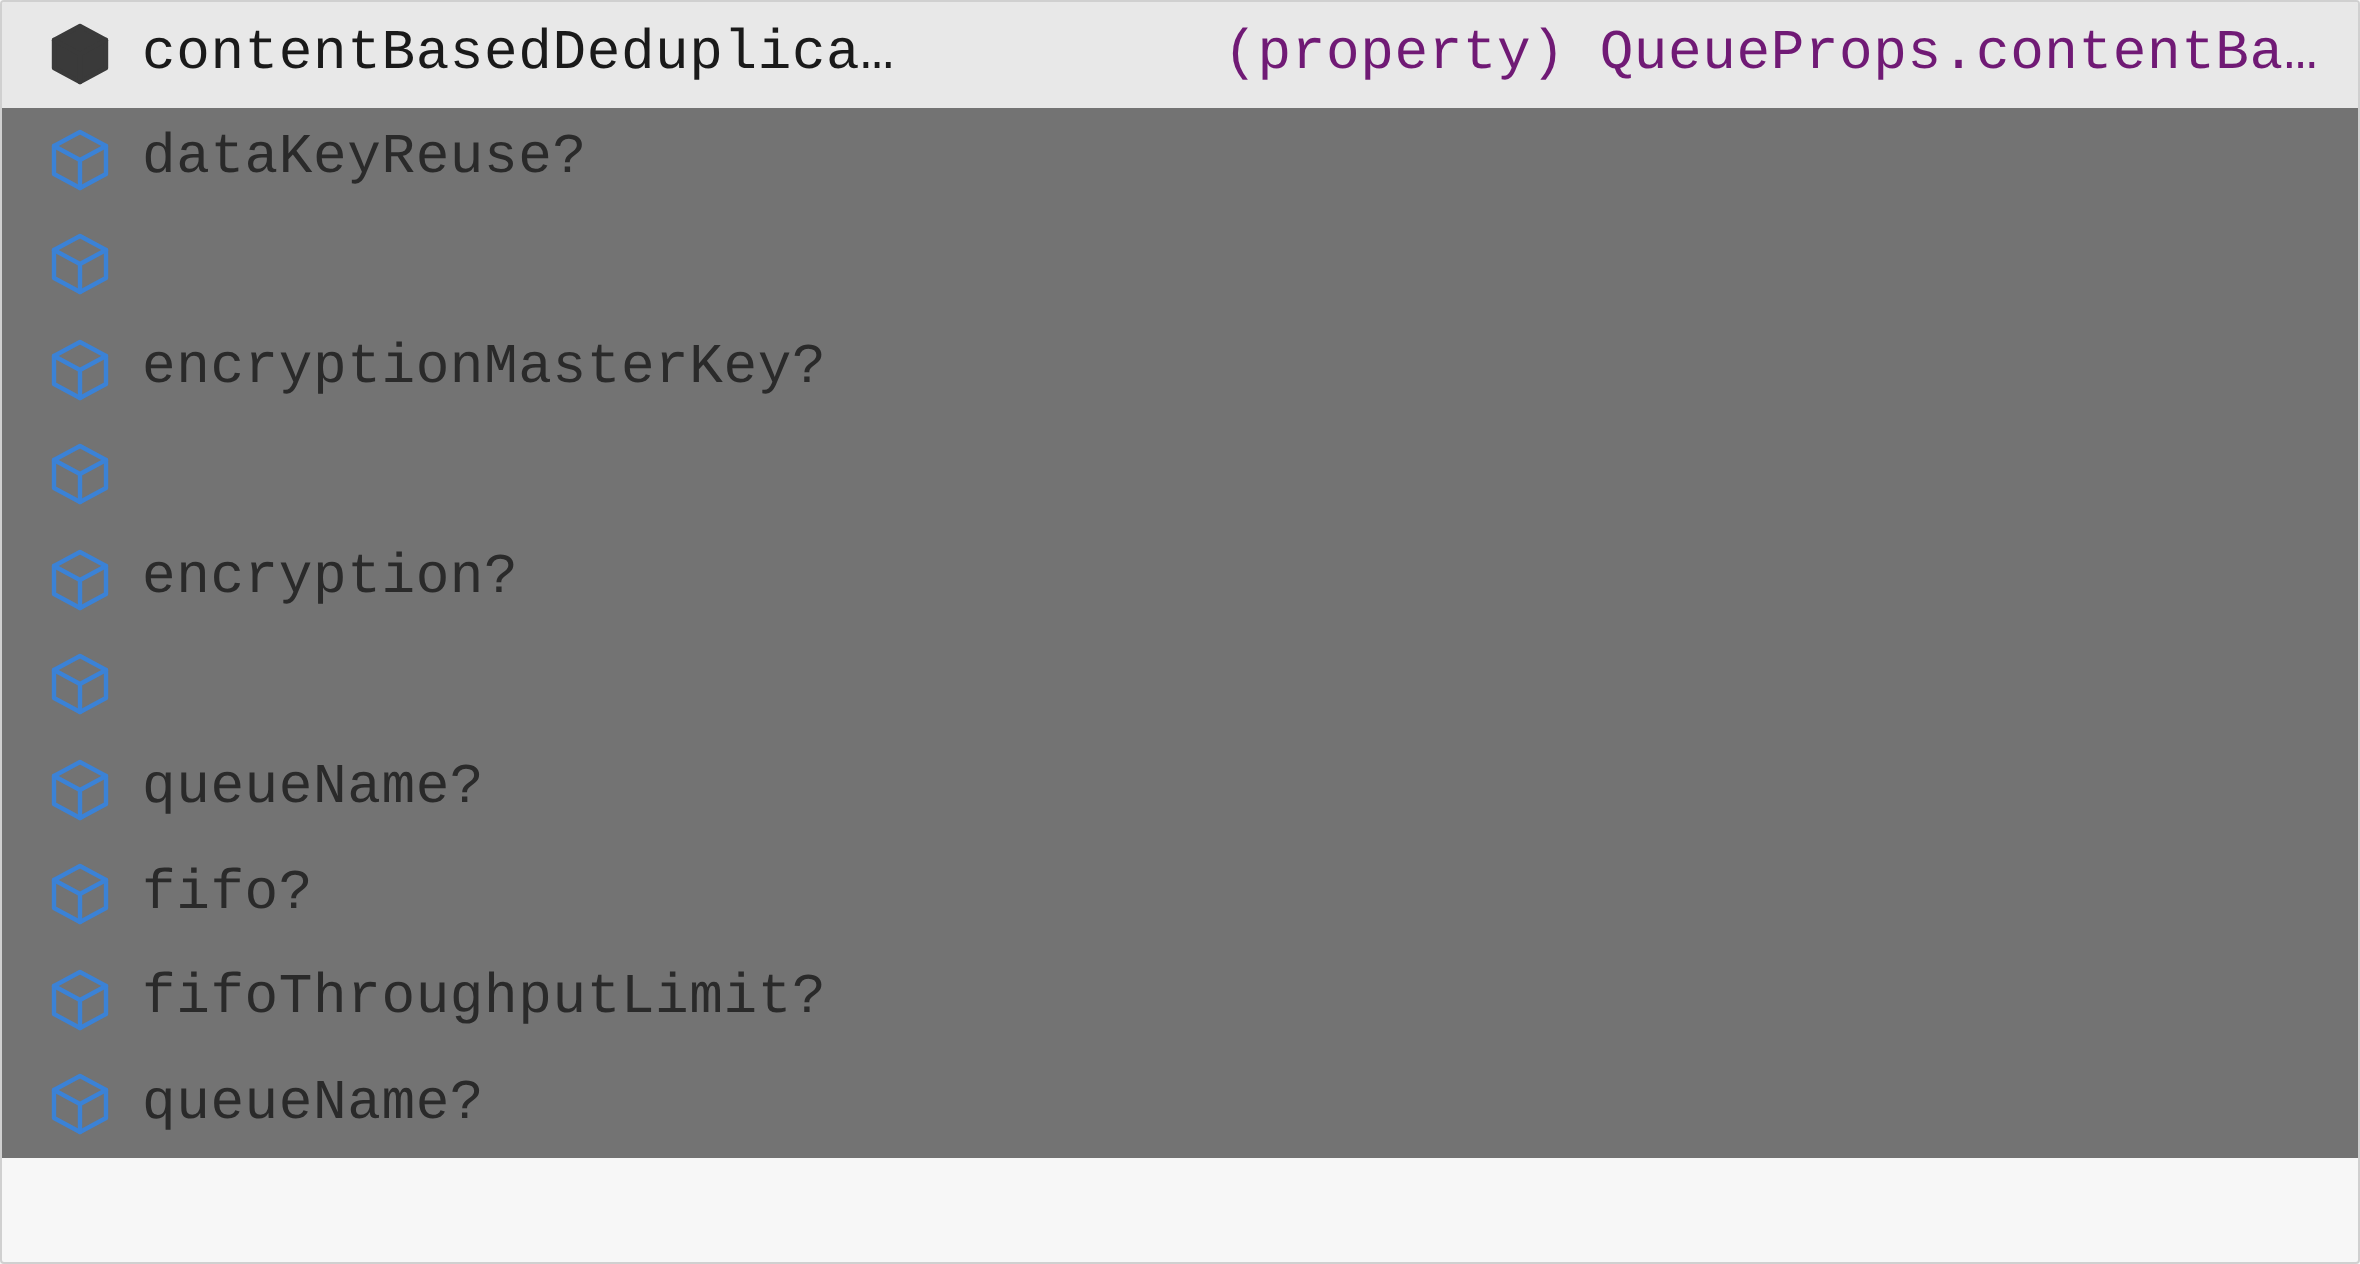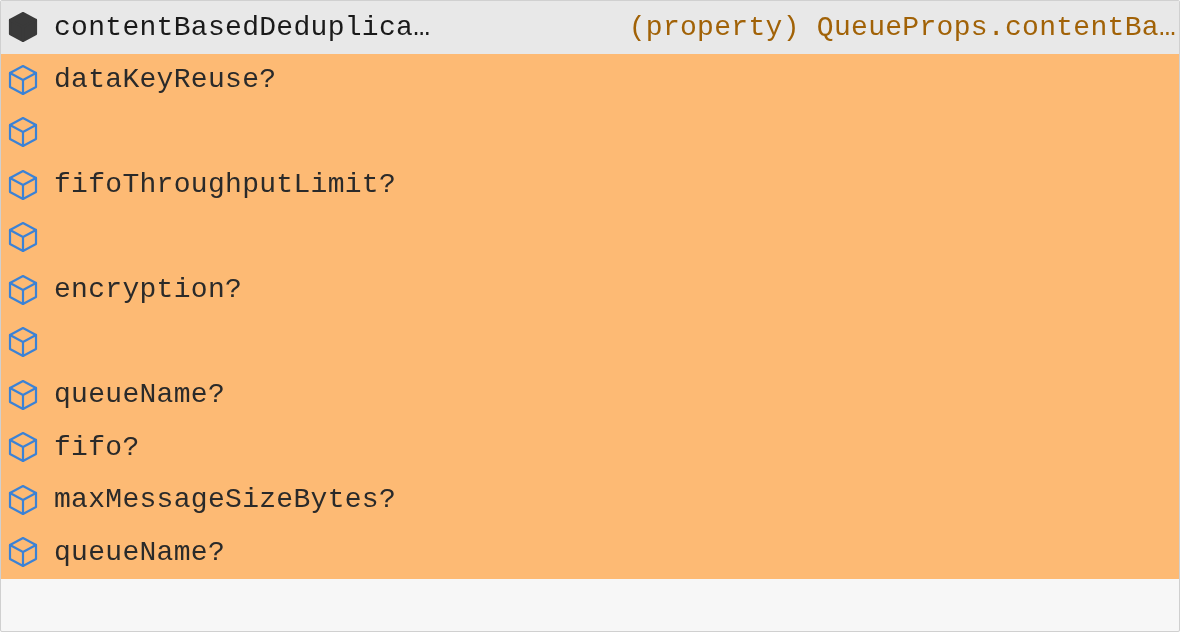--- a/index.html
+++ b/index.html
@@ -20,28 +20,28 @@
     .suggestion-list {
       display: flex;
       flex-direction: column;
       width: 100%;
       height: 100%;
     }
     .suggestion-row {
       display: flex;
       align-items: center;
       height: 52.5px;
-      padding: 0 3px;
+      padding: 0 20px;
       cursor: pointer;
     }
     .suggestion-row.selected {
       background: #e8e8e8;
     }
     .suggestion-row:not(.selected) {
-      background: #fdba74;
+      background: #737373;
     }
     .left-part {
       display: flex;
       align-items: center;
       flex: 0 0 auto;
       min-width: 0;
     }
     .icon-wrapper {
       flex: 0 0 auto;
       width: 38px;
@@ -74,21 +74,21 @@
       text-overflow: ellipsis;
       max-width: 410px;
       letter-spacing: 0.3px;
     }
     .selected .label-text {
       color: #1a1a1a;
       font-weight: 500;
     }
     .detail-text {
       margin-left: auto;
-      color: #a16207;
+      color: #701a75;
       white-space: nowrap;
       overflow: hidden;
       text-overflow: ellipsis;
       padding-left: 20px;
       max-width: 640px;
       letter-spacing: 0.3px;
     }
   </style>
 </head>
 <body>
@@ -129,85 +129,85 @@
       </div>
     </div>
     <div class="suggestion-row">
       <div class="left-part">
         <span class="icon-wrapper outline">
           <svg viewBox="0 0 34 34">
       <path class="body" d="M17 3 L30 10 L30 24 L17 31 L4 24 L4 10 Z" fill="none" stroke="#3b82d6" stroke-width="2.2" stroke-linejoin="round"></path>
       <path class="top" d="M4 10 L17 17 L30 10 M17 17 L17 31" fill="none" stroke="#3b82d6" stroke-width="2.2" stroke-linejoin="round" stroke-linecap="round"></path>
     </svg>
         </span>
+        <span class="label-text">encryptionMasterKey?</span>
+      </div>
+    </div>
+    <div class="suggestion-row">
+      <div class="left-part">
+        <span class="icon-wrapper outline">
+          <svg viewBox="0 0 34 34">
+      <path class="body" d="M17 3 L30 10 L30 24 L17 31 L4 24 L4 10 Z" fill="none" stroke="#3b82d6" stroke-width="2.2" stroke-linejoin="round"></path>
+      <path class="top" d="M4 10 L17 17 L30 10 M17 17 L17 31" fill="none" stroke="#3b82d6" stroke-width="2.2" stroke-linejoin="round" stroke-linecap="round"></path>
+    </svg>
+        </span>
+      </div>
+    </div>
+    <div class="suggestion-row">
+      <div class="left-part">
+        <span class="icon-wrapper outline">
+          <svg viewBox="0 0 34 34">
+      <path class="body" d="M17 3 L30 10 L30 24 L17 31 L4 24 L4 10 Z" fill="none" stroke="#3b82d6" stroke-width="2.2" stroke-linejoin="round"></path>
+      <path class="top" d="M4 10 L17 17 L30 10 M17 17 L17 31" fill="none" stroke="#3b82d6" stroke-width="2.2" stroke-linejoin="round" stroke-linecap="round"></path>
+    </svg>
+        </span>
+        <span class="label-text">encryption?</span>
+      </div>
+    </div>
+    <div class="suggestion-row">
+      <div class="left-part">
+        <span class="icon-wrapper outline">
+          <svg viewBox="0 0 34 34">
+      <path class="body" d="M17 3 L30 10 L30 24 L17 31 L4 24 L4 10 Z" fill="none" stroke="#3b82d6" stroke-width="2.2" stroke-linejoin="round"></path>
+      <path class="top" d="M4 10 L17 17 L30 10 M17 17 L17 31" fill="none" stroke="#3b82d6" stroke-width="2.2" stroke-linejoin="round" stroke-linecap="round"></path>
+    </svg>
+        </span>
+      </div>
+    </div>
+    <div class="suggestion-row">
+      <div class="left-part">
+        <span class="icon-wrapper outline">
+          <svg viewBox="0 0 34 34">
+      <path class="body" d="M17 3 L30 10 L30 24 L17 31 L4 24 L4 10 Z" fill="none" stroke="#3b82d6" stroke-width="2.2" stroke-linejoin="round"></path>
+      <path class="top" d="M4 10 L17 17 L30 10 M17 17 L17 31" fill="none" stroke="#3b82d6" stroke-width="2.2" stroke-linejoin="round" stroke-linecap="round"></path>
+    </svg>
+        </span>
+        <span class="label-text">queueName?</span>
+      </div>
+    </div>
+    <div class="suggestion-row">
+      <div class="left-part">
+        <span class="icon-wrapper outline">
+          <svg viewBox="0 0 34 34">
+      <path class="body" d="M17 3 L30 10 L30 24 L17 31 L4 24 L4 10 Z" fill="none" stroke="#3b82d6" stroke-width="2.2" stroke-linejoin="round"></path>
+      <path class="top" d="M4 10 L17 17 L30 10 M17 17 L17 31" fill="none" stroke="#3b82d6" stroke-width="2.2" stroke-linejoin="round" stroke-linecap="round"></path>
+    </svg>
+        </span>
+        <span class="label-text">fifo?</span>
+      </div>
+    </div>
+    <div class="suggestion-row">
+      <div class="left-part">
+        <span class="icon-wrapper outline">
+          <svg viewBox="0 0 34 34">
+      <path class="body" d="M17 3 L30 10 L30 24 L17 31 L4 24 L4 10 Z" fill="none" stroke="#3b82d6" stroke-width="2.2" stroke-linejoin="round"></path>
+      <path class="top" d="M4 10 L17 17 L30 10 M17 17 L17 31" fill="none" stroke="#3b82d6" stroke-width="2.2" stroke-linejoin="round" stroke-linecap="round"></path>
+    </svg>
+        </span>
         <span class="label-text">fifoThroughputLimit?</span>
-      </div>
-    </div>
-    <div class="suggestion-row">
-      <div class="left-part">
-        <span class="icon-wrapper outline">
-          <svg viewBox="0 0 34 34">
-      <path class="body" d="M17 3 L30 10 L30 24 L17 31 L4 24 L4 10 Z" fill="none" stroke="#3b82d6" stroke-width="2.2" stroke-linejoin="round"></path>
-      <path class="top" d="M4 10 L17 17 L30 10 M17 17 L17 31" fill="none" stroke="#3b82d6" stroke-width="2.2" stroke-linejoin="round" stroke-linecap="round"></path>
-    </svg>
-        </span>
-      </div>
-    </div>
-    <div class="suggestion-row">
-      <div class="left-part">
-        <span class="icon-wrapper outline">
-          <svg viewBox="0 0 34 34">
-      <path class="body" d="M17 3 L30 10 L30 24 L17 31 L4 24 L4 10 Z" fill="none" stroke="#3b82d6" stroke-width="2.2" stroke-linejoin="round"></path>
-      <path class="top" d="M4 10 L17 17 L30 10 M17 17 L17 31" fill="none" stroke="#3b82d6" stroke-width="2.2" stroke-linejoin="round" stroke-linecap="round"></path>
-    </svg>
-        </span>
-        <span class="label-text">encryption?</span>
-      </div>
-    </div>
-    <div class="suggestion-row">
-      <div class="left-part">
-        <span class="icon-wrapper outline">
-          <svg viewBox="0 0 34 34">
-      <path class="body" d="M17 3 L30 10 L30 24 L17 31 L4 24 L4 10 Z" fill="none" stroke="#3b82d6" stroke-width="2.2" stroke-linejoin="round"></path>
-      <path class="top" d="M4 10 L17 17 L30 10 M17 17 L17 31" fill="none" stroke="#3b82d6" stroke-width="2.2" stroke-linejoin="round" stroke-linecap="round"></path>
-    </svg>
-        </span>
-      </div>
-    </div>
-    <div class="suggestion-row">
-      <div class="left-part">
-        <span class="icon-wrapper outline">
-          <svg viewBox="0 0 34 34">
-      <path class="body" d="M17 3 L30 10 L30 24 L17 31 L4 24 L4 10 Z" fill="none" stroke="#3b82d6" stroke-width="2.2" stroke-linejoin="round"></path>
-      <path class="top" d="M4 10 L17 17 L30 10 M17 17 L17 31" fill="none" stroke="#3b82d6" stroke-width="2.2" stroke-linejoin="round" stroke-linecap="round"></path>
-    </svg>
-        </span>
-        <span class="label-text">queueName?</span>
-      </div>
-    </div>
-    <div class="suggestion-row">
-      <div class="left-part">
-        <span class="icon-wrapper outline">
-          <svg viewBox="0 0 34 34">
-      <path class="body" d="M17 3 L30 10 L30 24 L17 31 L4 24 L4 10 Z" fill="none" stroke="#3b82d6" stroke-width="2.2" stroke-linejoin="round"></path>
-      <path class="top" d="M4 10 L17 17 L30 10 M17 17 L17 31" fill="none" stroke="#3b82d6" stroke-width="2.2" stroke-linejoin="round" stroke-linecap="round"></path>
-    </svg>
-        </span>
-        <span class="label-text">fifo?</span>
-      </div>
-    </div>
-    <div class="suggestion-row">
-      <div class="left-part">
-        <span class="icon-wrapper outline">
-          <svg viewBox="0 0 34 34">
-      <path class="body" d="M17 3 L30 10 L30 24 L17 31 L4 24 L4 10 Z" fill="none" stroke="#3b82d6" stroke-width="2.2" stroke-linejoin="round"></path>
-      <path class="top" d="M4 10 L17 17 L30 10 M17 17 L17 31" fill="none" stroke="#3b82d6" stroke-width="2.2" stroke-linejoin="round" stroke-linecap="round"></path>
-    </svg>
-        </span>
-        <span class="label-text">maxMessageSizeBytes?</span>
       </div>
     </div>
     <div class="suggestion-row">
       <div class="left-part">
         <span class="icon-wrapper outline">
           <svg viewBox="0 0 34 34">
       <path class="body" d="M17 3 L30 10 L30 24 L17 31 L4 24 L4 10 Z" fill="none" stroke="#3b82d6" stroke-width="2.2" stroke-linejoin="round"></path>
       <path class="top" d="M4 10 L17 17 L30 10 M17 17 L17 31" fill="none" stroke="#3b82d6" stroke-width="2.2" stroke-linejoin="round" stroke-linecap="round"></path>
     </svg>
         </span>

